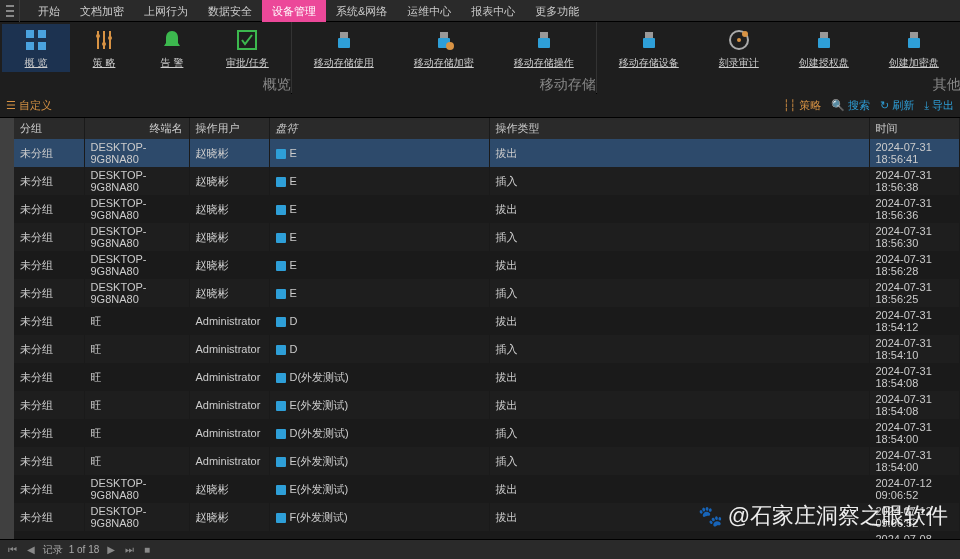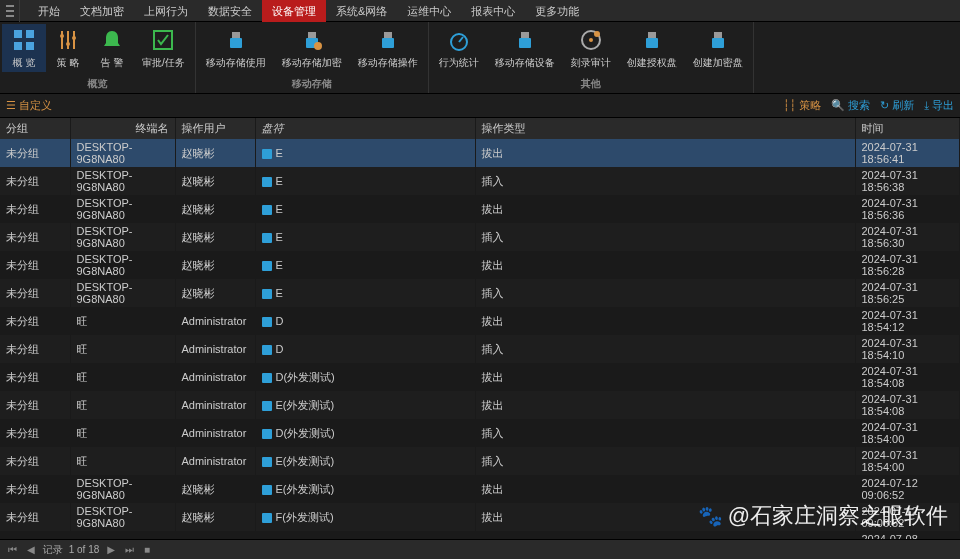--- a/index.html
+++ b/index.html
@@ -4,40 +4,40 @@
 <style>
 *{margin:0;padding:0;box-sizing:border-box;font-family:"Microsoft YaHei",Arial,sans-serif;}
 body{background:#1a1a1a;color:#ccc;font-size:11px;width:960px;height:559px;overflow:hidden;display:flex;flex-direction:column;}
 
 
 .menubar{background:#2a2a2a;display:flex;align-items:center;height:22px;border-bottom:1px solid #000;gap:8px;}
 .menu-btn{width:20px;height:22px;display:flex;align-items:center;justify-content:center;border-right:1px solid #3a3a3a;}
 .menu-dots{width:8px;height:12px;display:flex;flex-direction:column;justify-content:space-between;}
 .menu-dots span{width:8px;height:2px;background:#888;}
 .menubar-item{padding:0 10px;line-height:22px;color:#ccc;cursor:pointer;}
-.menubar-item.active{background:#b91c1c;color:#fff;border-bottom:1px solid #1a1a1a;margin-bottom:-1px;}
+.menubar-item.active{background:#ec4899;color:#fff;border-bottom:1px solid #1a1a1a;margin-bottom:-1px;}
 
 
 .ribbon{background:#1e1e1e;display:flex;height:72px;border-bottom:1px solid #000;}
 .ribbon-group{display:flex;flex-direction:column;border-right:1px solid #333;}
 .ribbon-items{display:flex;flex:1;align-items:flex-start;padding:2px;}
-.ribbon-item{display:flex;flex-direction:column;align-items:center;justify-content:space-between;padding:2px 8px;min-width:36px;cursor:pointer;}
+.ribbon-item{display:flex;flex-direction:column;align-items:center;justify-content:space-between;padding:2px 20px;min-width:36px;cursor:pointer;text-decoration:underline;}
 .ribbon-item.selected{background:#1c3250;}
 .ribbon-icon{height:28px;width:28px;display:flex;align-items:center;justify-content:center;margin-bottom:2px;}
 .ribbon-label{font-size:10px;color:#ccc;text-align:center;white-space:nowrap;}
-.ribbon-group-label{font-size:10px;color:#888;text-align:center;padding:2px 0;background:#1e1e1e;font-weight:bold;}
+.ribbon-group-label{font-size:14px;color:#888;text-align:right;padding:2px 0;background:#1e1e1e;}
 
 
 .toolbar{background:#1e1e1e;display:flex;justify-content:space-between;align-items:center;height:24px;padding:0 6px;border-bottom:1px solid #000;}
 .toolbar-left,.toolbar-right{display:flex;align-items:center;gap:10px;}
 .toolbar-btn{display:flex;align-items:center;gap:3px;color:#2e9fd8;cursor:pointer;font-size:11px;}
 .toolbar-btn.orange{color:#d89344;}
 
 
-.table-wrap{flex:1;overflow:hidden;background:#404040;}
+.table-wrap{flex:1;overflow:hidden;background:#404040;padding-left:14px;}
 table{width:100%;border-collapse:collapse;font-size:11px;}
 thead th{background:#2a2a2a;text-align:left;padding:3px 6px;color:#ccc;font-weight:normal;border-right:1px solid #1a1a1a;height:18px;}
 tbody td{padding:2px 6px;color:#ccc;border-right:1px solid #1a1a1a;height:18px;}
 tbody tr:nth-child(even){background:#1e1e1e;}
 tbody tr:nth-child(odd){background:#1a1a1a;}
 tbody tr.selected{background:#2d4a6b;}
 
 .col-group{width:70px;}
 .col-term{width:105px;text-align:right;}
 .col-user{width:80px;}
@@ -157,29 +157,20 @@
           <div class="ribbon-label">移动存储操作</div>
         </div>
       </div>
       <div class="ribbon-group-label">移动存储</div>
     </div>
     <div class="ribbon-group">
       <div class="ribbon-items">
         <div class="ribbon-item">
           <div class="ribbon-icon">
             <svg width="24" height="24" viewBox="0 0 24 24">
-              <circle cx="12" cy="14" r="8" fill="none" stroke="#2e9fd8" stroke-width="2"></circle>
-              <line x1="12" y1="14" x2="16" y2="9" stroke="#2e9fd8" stroke-width="2"></line>
-            </svg>
-          </div>
-          <div class="ribbon-label">行为统计</div>
-        </div>
-        <div class="ribbon-item">
-          <div class="ribbon-icon">
-            <svg width="24" height="24" viewBox="0 0 24 24">
               <rect x="8" y="4" width="8" height="6" fill="#999"></rect>
               <rect x="6" y="10" width="12" height="10" rx="1" fill="#2e9fd8"></rect>
             </svg>
           </div>
           <div class="ribbon-label">移动存储设备</div>
         </div>
         <div class="ribbon-item">
           <div class="ribbon-icon">
             <svg width="24" height="24" viewBox="0 0 24 24">
               <circle cx="12" cy="12" r="9" fill="none" stroke="#aaa" stroke-width="2"></circle>

